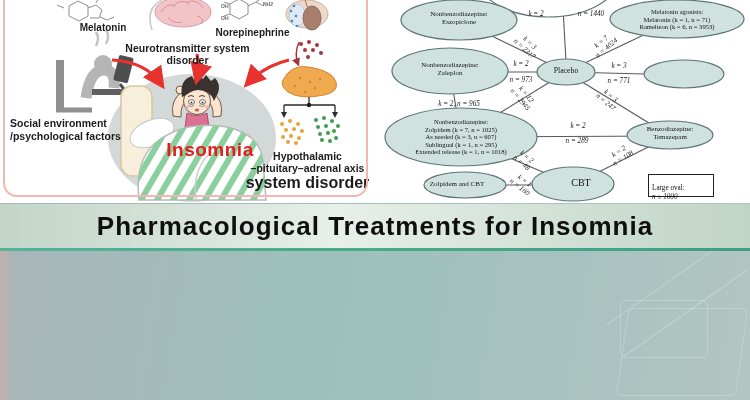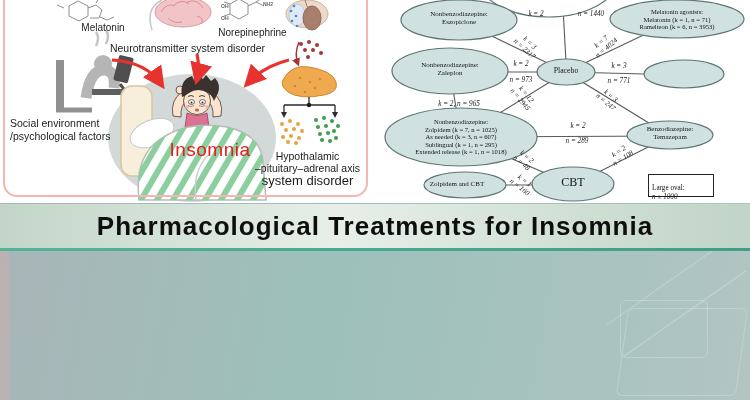--- a/index.html
+++ b/index.html
@@ -2,21 +2,21 @@
 <html><head>
 <meta charset="utf-8">
 <style>
   *{box-sizing:border-box;margin:0;padding:0}
   html,body{width:750px;height:400px;overflow:hidden;background:#fff;font-family:"Liberation Sans",sans-serif}
   #page{position:relative;width:750px;height:400px;overflow:hidden;background:#fff}
 
   
   #illu{position:absolute;left:0;top:0;width:373px;height:203px;background:#fff;overflow:hidden}
   #illu-border{position:absolute;left:3px;top:-14px;width:365px;height:211px;border:2.5px solid #f4b6b2;border-radius:14px;pointer-events:none;z-index:4}
-  .ilab{position:absolute;font-weight:normal;color:#1c1c1c;z-index:3;line-height:1.15}
+  .ilab{position:absolute;font-weight:bold;color:#1c1c1c;z-index:3;line-height:1.15}
   .ilab.center{text-align:center}
   #insomnia-label{font-size:19px;color:#e51d1c;letter-spacing:.5px;z-index:3}
   .chemlab{position:absolute;font-size:5px;color:#666;z-index:3;font-weight:bold}
 
   
   #net{position:absolute;left:373px;top:0;width:377px;height:203px;background:#fff;overflow:hidden}
   .node{position:absolute;transform:translate(-50%,-50%);text-align:center;font-family:"Liberation Serif",serif;color:#141414;line-height:1.14;z-index:3}
   .elab{position:absolute;font:italic 7.2px "Liberation Serif",serif;color:#1b1b1b;white-space:nowrap;text-align:center;line-height:1.12;z-index:3}
   #legend{position:absolute;left:275px;top:174px;width:66px;height:23px;border:1.5px solid #222;background:#fff;font:7.2px "Liberation Serif",serif;color:#111;padding:9px 3px;line-height:1.3;z-index:3}
   #legend .l2{font-style:italic}
@@ -203,21 +203,21 @@
     <div class="chemlab" style="left:263px;top:1px">NH2</div>
 
     <div class="ilab center" style="left:60px;top:22px;width:86px;font-size:10px">Melatonin</div>
     <div class="ilab center" style="left:205px;top:27px;width:95px;font-size:10px">Norepinephrine</div>
     <div class="ilab center" style="left:105px;top:42px;width:165px;font-size:10.5px">Neurotransmitter system disorder</div>
     <div class="ilab" style="left:10px;top:117px;font-size:10.5px">Social environment</div>
     <div class="ilab" style="left:10px;top:130px;font-size:10.5px">/psychological factors</div>
     <div class="ilab center" id="insomnia-label" style="left:160px;top:139px;width:100px">Insomnia</div>
     <div class="ilab center" style="left:245px;top:150px;width:125px;font-size:10.5px">Hypothalamic</div>
     <div class="ilab center" style="left:245px;top:162px;width:125px;font-size:10.5px">–pituitary–adrenal axis</div>
-    <div class="ilab center" style="left:245px;top:174px;width:125px;font-size:13px">system disorder</div>
+    <div class="ilab center" style="left:245px;top:174px;width:125px;font-size:16px">system disorder</div>
     <div id="illu-border"></div>
   </div>
 
   <div id="net">
     <svg width="377" height="203" viewBox="0 0 377 203" style="position:absolute;left:0;top:0;z-index:1">
       <g stroke="#5a5a5a" stroke-width="1.1">
         <line x1="190" y1="8" x2="193" y2="62"></line>
         <line x1="86" y1="20" x2="193" y2="72"></line>
         <line x1="77" y1="72" x2="193" y2="72"></line>
         <line x1="304" y1="19" x2="193" y2="72"></line>
@@ -264,21 +264,21 @@
       <div>Nonbenzodiazepine:</div>
       <div>Zolpidem (k = 7, n = 1025)</div>
       <div>As needed (k = 3, n = 607)</div>
       <div>Sublingual (k = 1, n = 295)</div>
       <div>Extended release (k = 1, n = 1018)</div>
     </div>
     <div class="node" style="left:297px;top:134px;width:88px;font-size:7px">
       <div>Benzodiazepine:</div>
       <div>Temazepam</div>
     </div>
-    <div class="node" style="left:200px;top:183px;width:44px;font-size:12px">
+    <div class="node" style="left:208px;top:183px;width:44px;font-size:10px">
       <div>CBT</div>
     </div>
     <div class="node" style="left:84px;top:185px;width:80px;font-size:7px">
       <div>Zolpidem and CBT</div>
     </div>
 
     <div class="elab" style="left:163px;top:14px;transform:translate(-50%,-50%)">k = 2</div>
     <div class="elab" style="left:218px;top:14px;transform:translate(-50%,-50%)">n = 1440</div>
 
     <div class="elab" style="left:154px;top:46px;transform:translate(-50%,-50%) rotate(42deg)">

